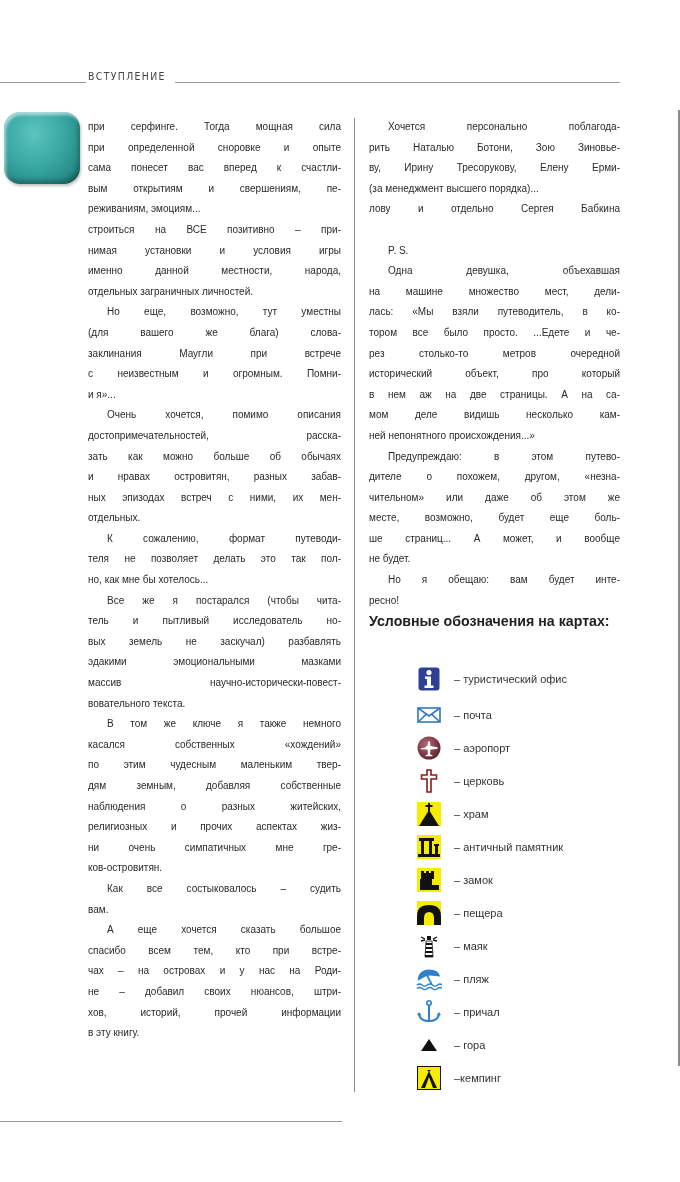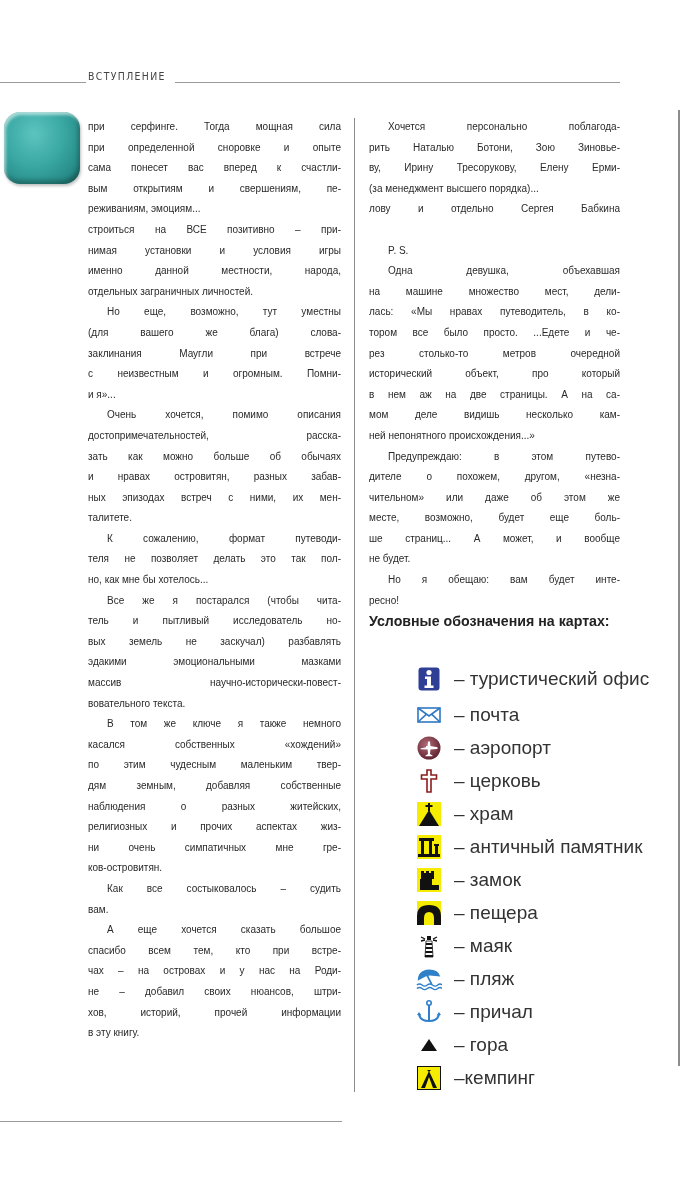--- a/index.html
+++ b/index.html
@@ -24,21 +24,21 @@
     .col .line.last { text-align-last: left; }
 
     .divider-mid { position: absolute; left: 354px; top: 118px; width: 1px; height: 974px; background: #8c8c8c; }
     .divider-right { position: absolute; left: 678px; top: 110px; width: 2px; height: 956px; background: #8c8c8c; }
     .footer-line { position: absolute; left: 0; top: 1121px; width: 342px; height: 1px; background: #9a9a9a; }
 
     .legend-title { position: absolute; left: 369px; top: 613px; font-size: 14.2px; font-weight: bold; color: #222; }
     .legend { position: absolute; left: 416px; top: 667px; width: 220px; }
     .legend-item { position: absolute; left: 0; height: 24px; display: flex; align-items: center; }
     .legend-icon { width: 26px; height: 24px; display: flex; align-items: center; justify-content: center; }
-    .legend-label { position: absolute; left: 38px; font-size: 19px; color: #333; white-space: nowrap; }
+    .legend-label { position: absolute; left: 38px; font-size: 11px; color: #333; white-space: nowrap; }
     svg { display: block; }
   </style>
 </head>
 <body>
 
 <div class="header-line-left"></div>
 <div class="header-title">ВСТУПЛЕНИЕ</div>
 <div class="header-line-right"></div>
 
 <div class="tab-marker"></div>
@@ -63,21 +63,21 @@
       <span class="line">заклинания Маугли при встрече</span>
       <span class="line">с неизвестным и огромным. Помни-</span>
       <span class="line last">и я»...</span>
     </p>
     <p style="text-indent: 0px;">
       <span class="line" style="padding-left: 19px;">Очень хочется, помимо описания</span>
       <span class="line">достопримечательностей, расска-</span>
       <span class="line">зать как можно больше об обычаях</span>
       <span class="line">и нравах островитян, разных забав-</span>
       <span class="line">ных эпизодах встреч с ними, их мен-</span>
-      <span class="line last">талитете.</span>
+      <span class="line last">отдельных.</span>
     </p>
     <p style="text-indent: 0px;">
       <span class="line" style="padding-left: 19px;">К сожалению, формат путеводи-</span>
       <span class="line">теля не позволяет делать это так пол-</span>
       <span class="line last">но, как мне бы хотелось...</span>
     </p>
     <p style="text-indent: 0px;">
       <span class="line" style="padding-left: 19px;">Все же я постарался (чтобы чита-</span>
       <span class="line">тель и пытливый исследователь но-</span>
       <span class="line">вых земель не заскучал) разбавлять</span>
@@ -116,21 +116,21 @@
       <span class="line">ву, Ирину Тресорукову, Елену Ерми-</span>
       <span class="line last">(за менеджмент высшего порядка)...</span>
       <span class="line">лову и отдельно Сергея Бабкина</span>
     </p>
     <p class="gap-before" style="text-indent: 0px;">
       <span class="line last" style="padding-left: 19px;">P. S.</span>
     </p>
     <p style="text-indent: 0px;">
       <span class="line" style="padding-left: 19px;">Одна девушка, объехавшая</span>
       <span class="line">на машине множество мест, дели-</span>
-      <span class="line">лась: «Мы нравах путеводитель, в ко-</span>
+      <span class="line">лась: «Мы взяли путеводитель, в ко-</span>
       <span class="line">тором все было просто. ...Едете и че-</span>
       <span class="line">рез столько-то метров очередной</span>
       <span class="line">исторический объект, про который</span>
       <span class="line">в нем аж на две страницы. А на са-</span>
       <span class="line">мом деле видишь несколько кам-</span>
       <span class="line last">ней непонятного происхождения...»</span>
     </p>
     <p style="text-indent: 0px;">
       <span class="line" style="padding-left: 19px;">Предупреждаю: в этом путево-</span>
       <span class="line">дителе о похожем, другом, «незна-</span>

